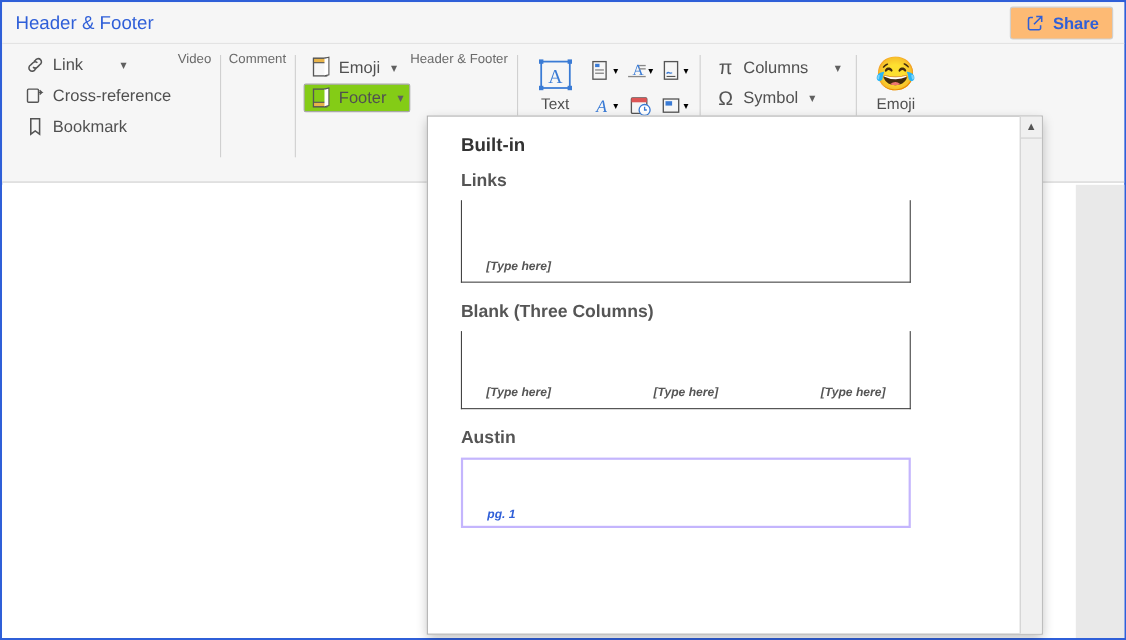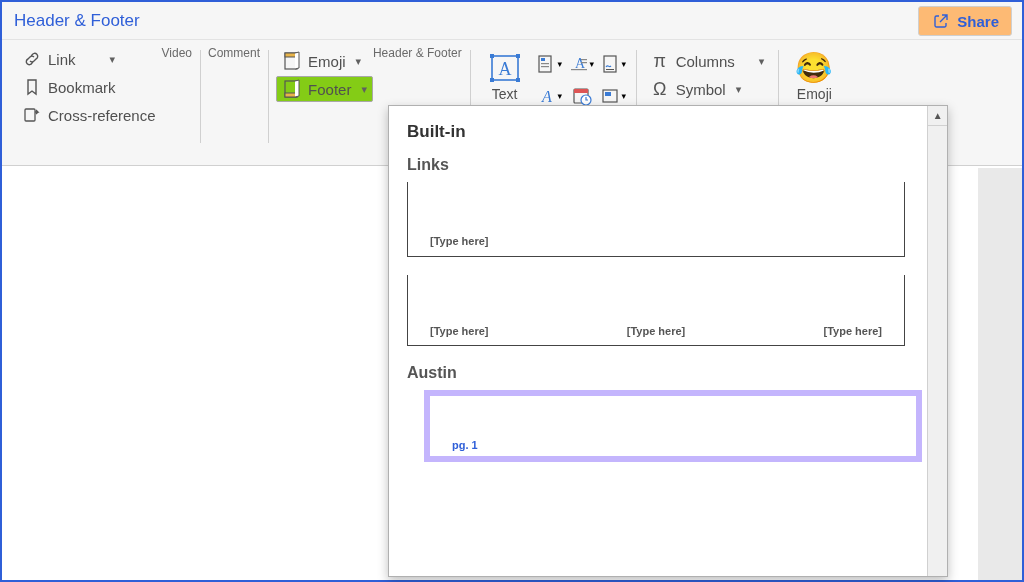--- a/index.html
+++ b/index.html
@@ -141,59 +141,59 @@
     width: 560px;
     height: 472px;
     background: #fff;
     border: 1px solid #b0b0b0;
     box-shadow: 0 4px 10px rgba(0,0,0,.25);
     display: flex;
     z-index: 20;
   }
   .gallery-scroll {
     flex: 1 1 auto;
-    padding: 10px 14px 10px 18px;
+    padding: 10px 14px 10px 30px;
     overflow: hidden;
   }
   .gallery h3 {
     margin: 6px 0 14px 0;
     font-size: 17px;
     font-weight: 700;
     color: #333;
   }
   .gallery h4 {
     margin: 10px 0 8px 0;
     font-size: 16px;
     font-weight: 700;
     color: #555;
   }
   .preview {
-    width: 498px;
+    width: 409px;
     border: 1px solid #444;
     border-top: none;
     padding: 50px 22px 8px 22px;
     margin-bottom: 18px;
     position: relative;
     cursor: pointer;
+    font-style: italic;
   }
   .preview .row { display:flex; justify-content:space-between; }
   .ph {
     font-size: 11px;
     font-weight: 700;
     color: #555;
   }
   .austin-pg {
     font-size: 11px;
     color: #2f5fd8;
     font-weight: 600;
   }
   .preview-austin {
-    border: 6px solid #c4b5fd;
+    border: 2px solid #c4b5fd;
     padding: 40px 22px 6px 22px;
-    margin-left: 17px;
   }
 
   .gallery-sb {
     width: 20px;
     border-left: 1px solid #d0d0d0;
     background: #f0f0f0;
     display:flex; flex-direction:column;
   }
   .sb-btn {
     height: 20px;
@@ -235,33 +235,33 @@
                   <path fill="none" stroke="#555" stroke-width="1.4" d="M7 11a3 3 0 0 0 4 0l2-2a3 3 0 1 0-4-4l-1 1M11 7a3 3 0 0 0-4 0L5 9a3 3 0 1 0 4 4l1-1"></path>
                 </svg>
             </span>
             <span>Link</span>
             <span class="gap"></span>
             <span class="chev">▾</span>
           </div>
           <div class="small-btn">
             <span class="icon16">
               <svg width="18" height="18" viewBox="0 0 18 18">
-                  <path fill="none" stroke="#555" stroke-width="1.4" d="M5 2h8v14l-4-3-4 3z"></path>
-                </svg>
-            </span>
-            <span>Bookmark</span>
+                  <rect x="2" y="3" width="10" height="12" rx="1" fill="none" stroke="#555" stroke-width="1.3"></rect>
+                  <path d="M12 6h3l-2-2m2 2-2 2" fill="none" stroke="#555" stroke-width="1.3"></path>
+                </svg>
+            </span>
+            <span>Cross-reference</span>
           </div>
           <div class="small-btn">
             <span class="icon16">
               <svg width="18" height="18" viewBox="0 0 18 18">
-                  <rect x="2" y="3" width="10" height="12" rx="1" fill="none" stroke="#555" stroke-width="1.3"></rect>
-                  <path d="M12 6h3l-2-2m2 2-2 2" fill="none" stroke="#555" stroke-width="1.3"></path>
-                </svg>
-            </span>
-            <span>Cross-reference</span>
+                  <path fill="none" stroke="#555" stroke-width="1.4" d="M5 2h8v14l-4-3-4 3z"></path>
+                </svg>
+            </span>
+            <span>Bookmark</span>
           </div>
         </div>
       </div>
       <div class="group-label">Video</div>
     </div>
 
     <div class="group">
       <div class="group-label">Comment</div>
     </div>
 
@@ -417,20 +417,21 @@
 
   <div class="gallery">
     <div class="gallery-scroll">
       <h3>Built-in</h3>
 
       <h4>Links</h4>
       <div class="preview">
         <span class="ph">[Type here]</span>
       </div>
 
+      <h4>Blank (Three Columns)</h4>
       <div class="preview">
         <div class="row">
           <span class="ph">[Type here]</span>
           <span class="ph">[Type here]</span>
           <span class="ph">[Type here]</span>
         </div>
       </div>
 
       <h4>Austin</h4>
       <div class="preview preview-austin" style="padding-bottom:4px">

